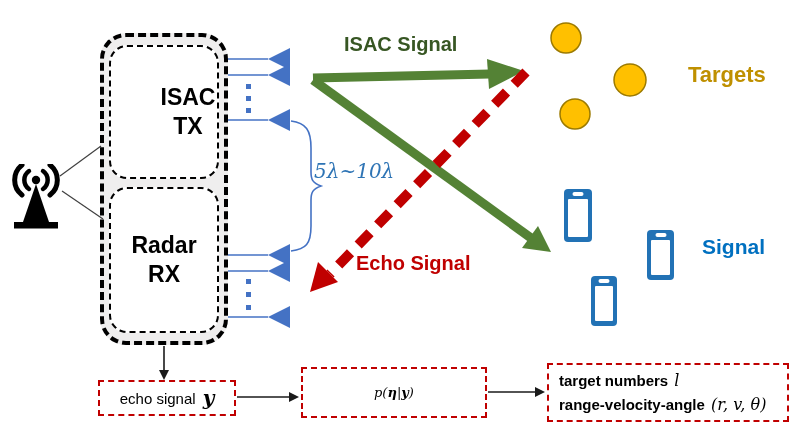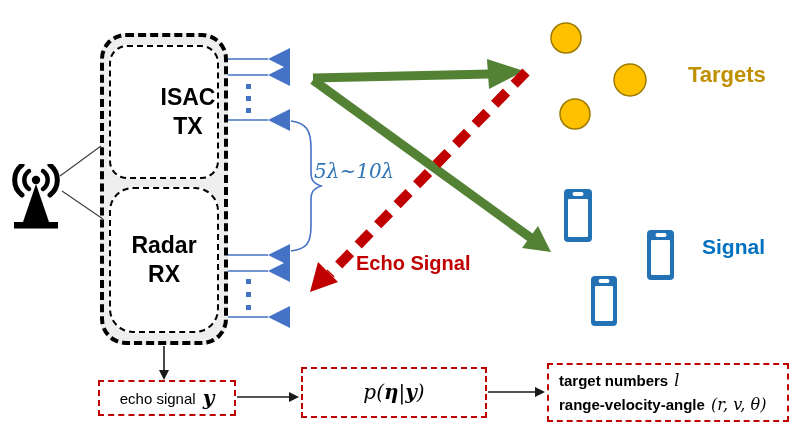--- a/index.html
+++ b/index.html
@@ -25,21 +25,21 @@
   .flow-head{fill:#1a1a1a;}
   .conn-line{stroke:#404040;stroke-width:1.2;fill:none;}
   .target-circle{fill:var(--target-fill);stroke:#9c7a00;stroke-width:1.5;}
 
   .container-box{position:absolute;left:100px;top:33px;width:128px;height:312px;
     border:4px dashed #000;border-radius:26px;background:var(--container-fill);}
   .module-box{position:absolute;background:#fff;border:2px dashed #000;border-radius:18px;
     display:flex;flex-direction:column;align-items:center;justify-content:center;
     font-weight:bold;font-size:23px;line-height:1.25;color:#000;}
   #tx-box{left:109px;top:45px;width:110px;height:134px;padding-left:48px;}
-  #rx-box{left:109px;top:187px;width:110px;height:146px;border-radius:24px;}
+  #rx-box{left:109px;top:187px;width:110px;height:146px;}
 
   .sig-label{position:absolute;font-weight:bold;font-size:20px;white-space:nowrap;}
   #isac-signal-label{left:344px;top:33px;color:var(--green-text);}
   #echo-signal-label{left:356px;top:252px;color:var(--red);}
   #spacing-label{position:absolute;left:314px;top:159px;color:var(--blue-text);
     font-family:"DejaVu Serif",serif;font-style:italic;font-size:20px;white-space:nowrap;}
   #targets-label{position:absolute;left:688px;top:62px;color:var(--target-text);
     font-weight:bold;font-size:22px;}
   #users-label{position:absolute;left:702px;top:235px;color:var(--users-text);
     font-weight:bold;font-size:21px;}
@@ -54,21 +54,21 @@
   .pipe-box{position:absolute;background:#fff;border:2px dashed var(--red);color:#000;}
   #echo-box{left:98px;top:380px;width:138px;height:36px;display:flex;align-items:center;
     justify-content:center;gap:7px;font-size:15px;}
   #sampling-box{left:301px;top:367px;width:186px;height:51px;display:flex;flex-direction:column;
     align-items:center;justify-content:center;font-size:15px;line-height:1.35;}
   #output-box{left:547px;top:363px;width:242px;height:59px;display:flex;flex-direction:column;
     justify-content:center;padding-left:10px;font-size:15px;font-weight:bold;line-height:1.45;}
   .math{font-family:"DejaVu Serif",serif;font-style:italic;}
   .math-bold{font-family:"DejaVu Serif",serif;font-style:italic;font-weight:bold;}
   #echo-box .math-bold{font-size:20px;}
-  #sampling-box .expr{font-size:20px;font-weight:normal;}
+  #sampling-box .expr{font-size:13px;font-weight:normal;}
   .out-sym{font-weight:normal;font-size:16px;margin-left:6px;}
 </style>
 </head>
 <body>
 
 <div id="canvas">
 
   <svg style="position:absolute;left:10px;top:164px;" width="52" height="70" viewBox="0 0 52 70">
     <circle cx="26" cy="16" r="4.2" fill="#000"></circle>
     <path d="M12,1 A19,19 0 0,0 12,31" stroke="#000" stroke-width="5" fill="none" stroke-linecap="round"></path>
@@ -148,20 +148,21 @@
     <g>
       <line class="flow-line" x1="164" y1="346" x2="164" y2="371"></line>
       <polygon class="flow-head" points="164,380 159,370 169,370"></polygon>
       <line class="flow-line" x1="237" y1="397" x2="290" y2="397"></line>
       <polygon class="flow-head" points="299,397 289,392 289,402"></polygon>
       <line class="flow-line" x1="488" y1="392" x2="536" y2="392"></line>
       <polygon class="flow-head" points="545,392 535,387 535,397"></polygon>
     </g>
   </svg>
 
+  <div id="isac-signal-label" class="sig-label">ISAC Signal</div>
   <div id="echo-signal-label" class="sig-label">Echo Signal</div>
   <div id="spacing-label">5λ~10λ</div>
   <div id="targets-label">Targets</div>
   <div id="users-label">Signal</div>
 
   <div id="phone-1" class="phone">
     <div class="slot"></div>
     <div class="screen"></div>
   </div>
   <div id="phone-2" class="phone">

